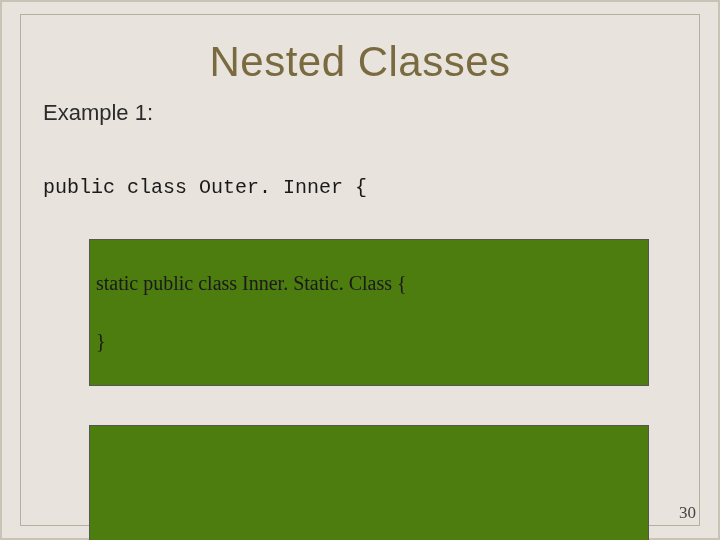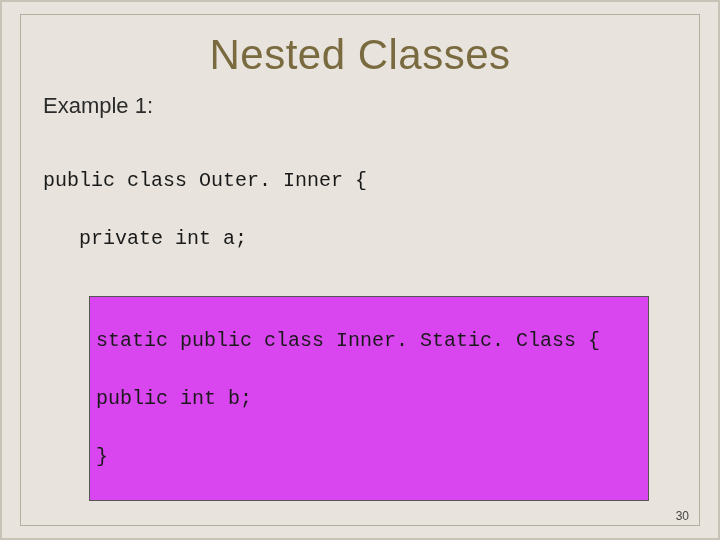--- a/index.html
+++ b/index.html
@@ -21,71 +21,70 @@
     width: 100%;
     height: 100%;
     padding: 8px 22px 8px 22px;
     position: relative;
   }
   .title {
     text-align: center;
     font-size: 42px;
     color: #7a6a3f;
     font-weight: 400;
-    margin-top: 8px;
+    margin-top: 15px;
     margin-bottom: 14px;
     letter-spacing: 0.5px;
   }
   .subtitle {
     font-size: 22px;
     color: #2b2b2b;
     margin-bottom: 18px;
     font-weight: 400;
   }
   .code-area {
     font-family: "Courier New", Courier, monospace;
     font-size: 20px;
     color: #1a1a1a;
     line-height: 1.45;
     white-space: pre;
   }
   .code-line { display: block; }
   .box {
-    background: #d946ef;
+    background: #4d7c0f;
     border: 1px solid #555;
     padding: 0 6px;
-    margin: 14px 0 2px 46px;
+    margin: 8px 0 2px 46px;
     width: 560px;
+    font-family: Liberation Serif, serif;
   }
   .box .code-line { display: block; }
   .page-num {
     position: absolute;
-    right: 10px;
+    right: 3px;
     bottom: 2px;
-    font-size: 12px;
+    font-size: 17px;
     color: #444;
-    font-family: Liberation Sans, sans-serif;
+    font-family: Liberation Serif, serif;
   }
 </style>
 </head>
 <body>
 
 <div class="slide">
   <div class="inner-frame">
 
     <h1 class="title">Nested Classes</h1>
 
     <div class="subtitle">Example 1:</div>
 
     <div class="code-area">
 <span class="code-line">public class Outer. Inner {</span>
-<span class="code-line">   private int a;</span>
 <div class="box">
 <span class="code-line">static public class Inner. Static. Class {</span>
-<span class="code-line">public int b;</span>
 <span class="code-line">}</span>
 </div>
 <div class="box">
 
 
 
 
 
 </div>
 

